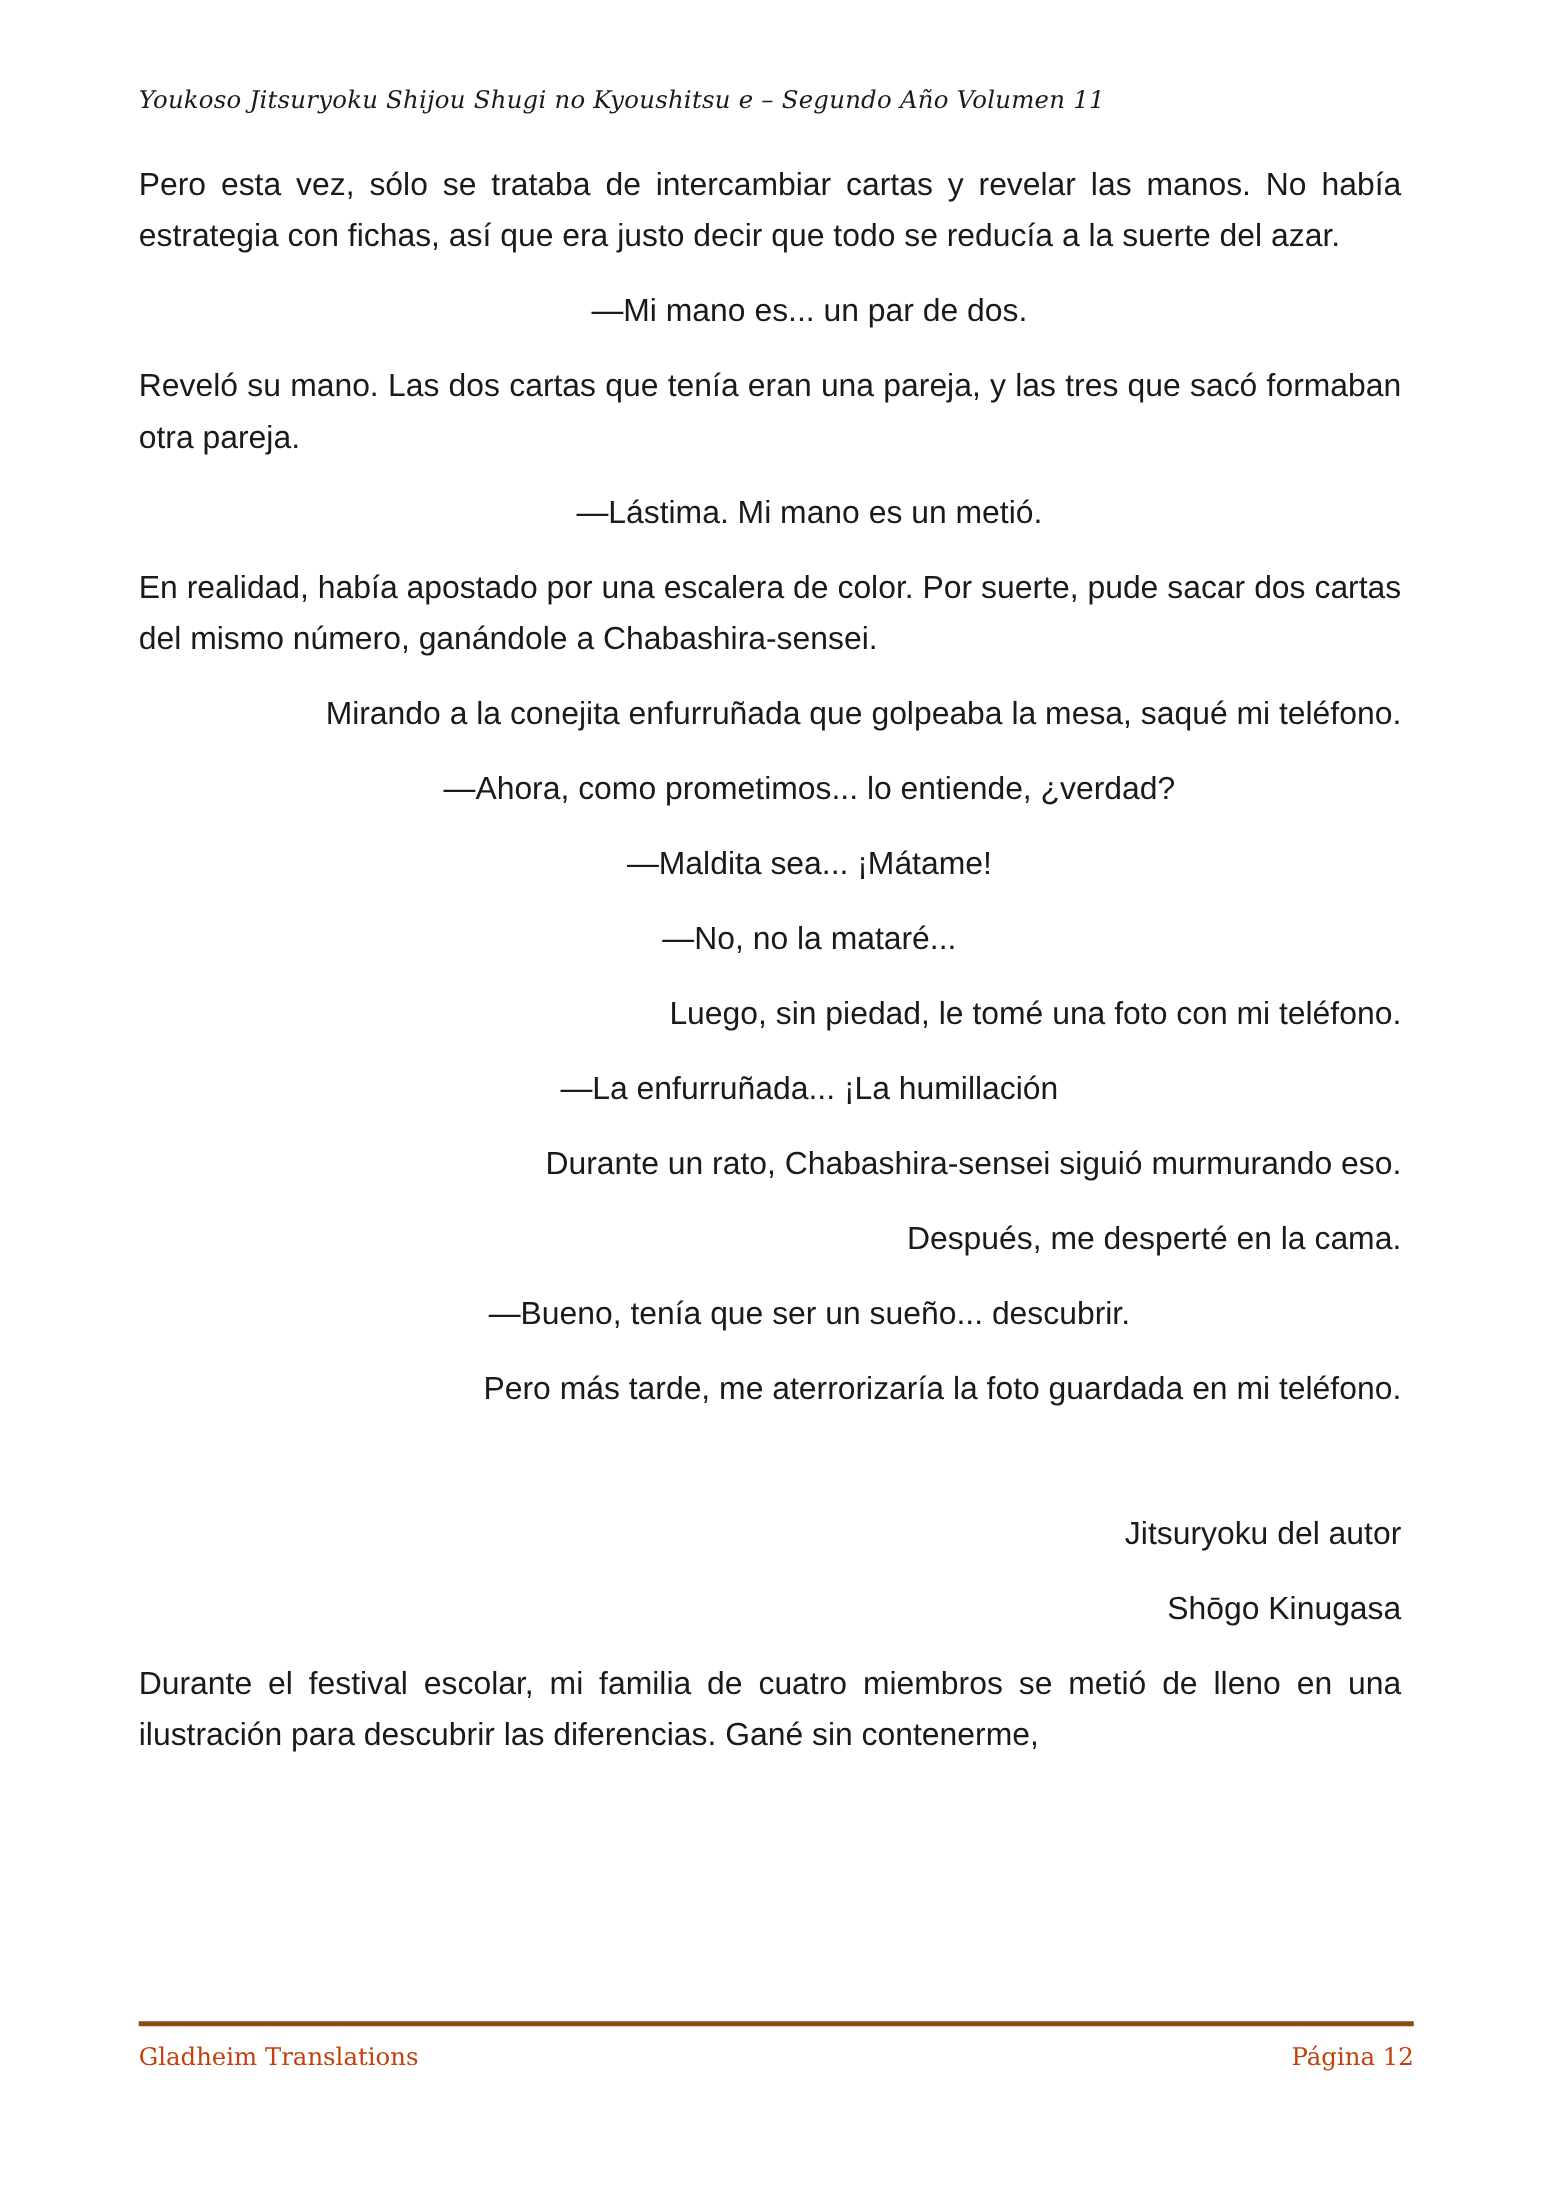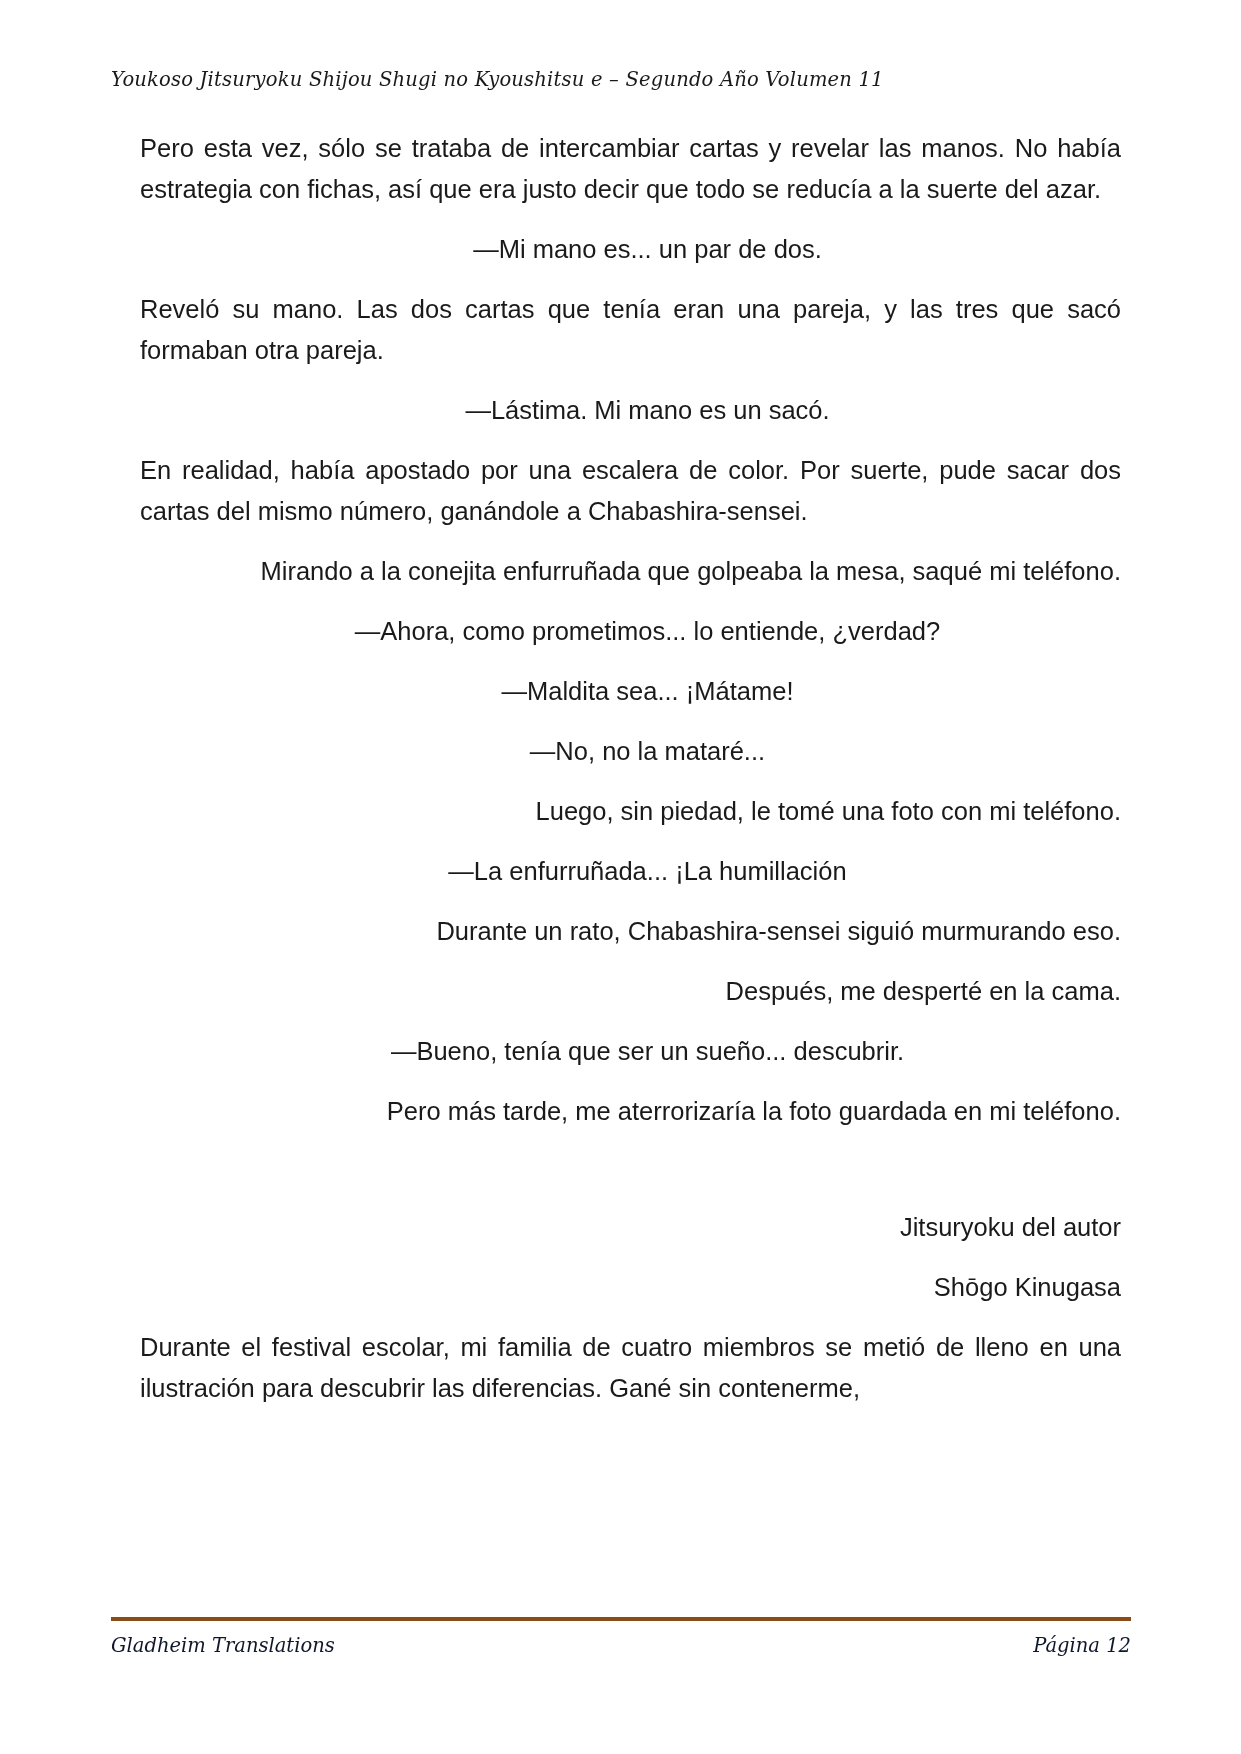--- a/index.html
+++ b/index.html
@@ -46,21 +46,20 @@
     margin: 0 0 0 0;
     font-size: 25.5px;
     line-height: 41px;
     text-align: justify;
     color: #1a1a1a;
     font-family: "Liberation Sans", sans-serif;
   }
   p.body-para {
     margin-bottom: 19px;
     text-indent: 0;
-    margin-left: 29px;
   }
   p.dialogue {
     margin-bottom: 19px;
     text-indent: 63px;
     text-align: center;
   }
   p.plain {
     margin-bottom: 19px;
     text-align: right;
   }
@@ -77,38 +76,37 @@
   }
   .footer {
     position: absolute;
     left: 111px;
     top: 1634px;
     width: 1020px;
     display: flex;
     justify-content: space-between;
     align-items: baseline;
     font-family: "DejaVu Serif", serif;
-    font-style: italic;
     font-size: 19.5px;
-    color: #0f172a;
+    color: #c2410c;
   }
 </style>
 </head>
 <body>
 
 <div class="page">
 
   <div class="header">Youkoso Jitsuryoku Shijou Shugi no Kyoushitsu e – Segundo Año Volumen 11</div>
 
   <div class="content">
 
     <p class="body-para">Pero esta vez, sólo se trataba de intercambiar cartas y revelar las manos. No había estrategia con fichas, así que era justo decir que todo se reducía a la suerte del azar.</p>
     <p class="dialogue">—Mi mano es... un par de dos.</p>
     <p class="body-para">Reveló su mano. Las dos cartas que tenía eran una pareja, y las tres que sacó formaban otra pareja.</p>
-    <p class="dialogue">—Lástima. Mi mano es un sacó.</p>
+    <p class="dialogue">—Lástima. Mi mano es un metió.</p>
     <p class="body-para">En realidad, había apostado por una escalera de color. Por suerte, pude sacar dos cartas del mismo número, ganándole a Chabashira-sensei.</p>
     <p class="plain">Mirando a la conejita enfurruñada que golpeaba la mesa, saqué mi teléfono.</p>
     <p class="dialogue">—Ahora, como prometimos... lo entiende, ¿verdad?</p>
     <p class="dialogue">—Maldita sea... ¡Mátame!</p>
     <p class="dialogue">—No, no la mataré...</p>
     <p class="plain">Luego, sin piedad, le tomé una foto con mi teléfono.</p>
     <p class="dialogue">—La enfurruñada... ¡La humillación</p>
     <p class="plain">Durante un rato, Chabashira-sensei siguió murmurando eso.</p>
     <p class="plain">Después, me desperté en la cama.</p>
     <p class="dialogue">—Bueno, tenía que ser un sueño... descubrir.</p>

